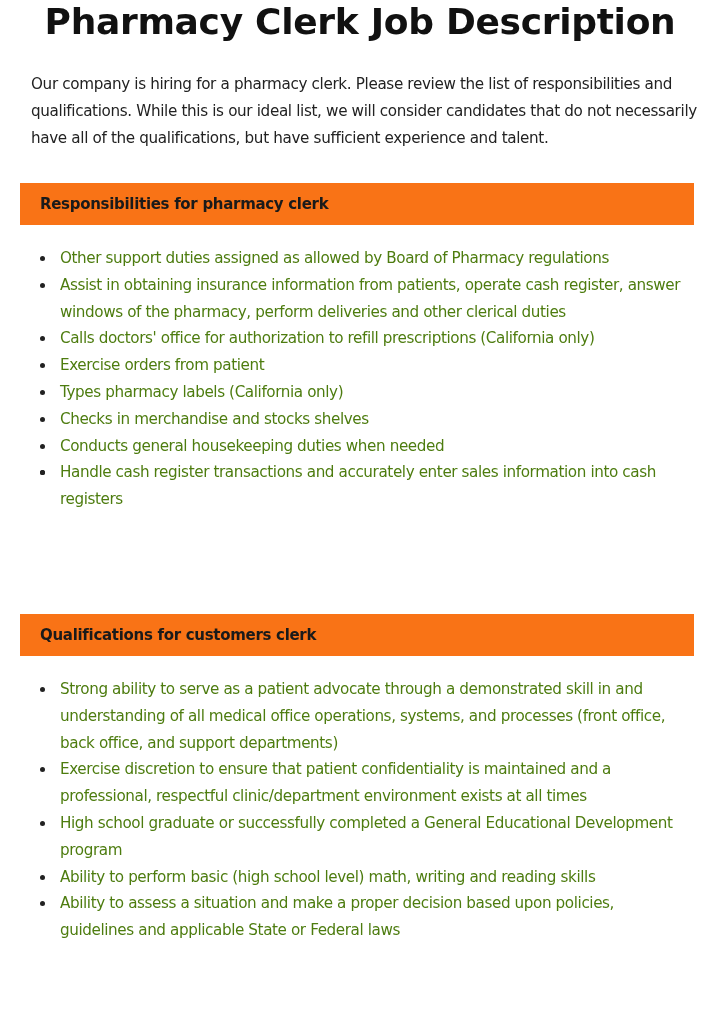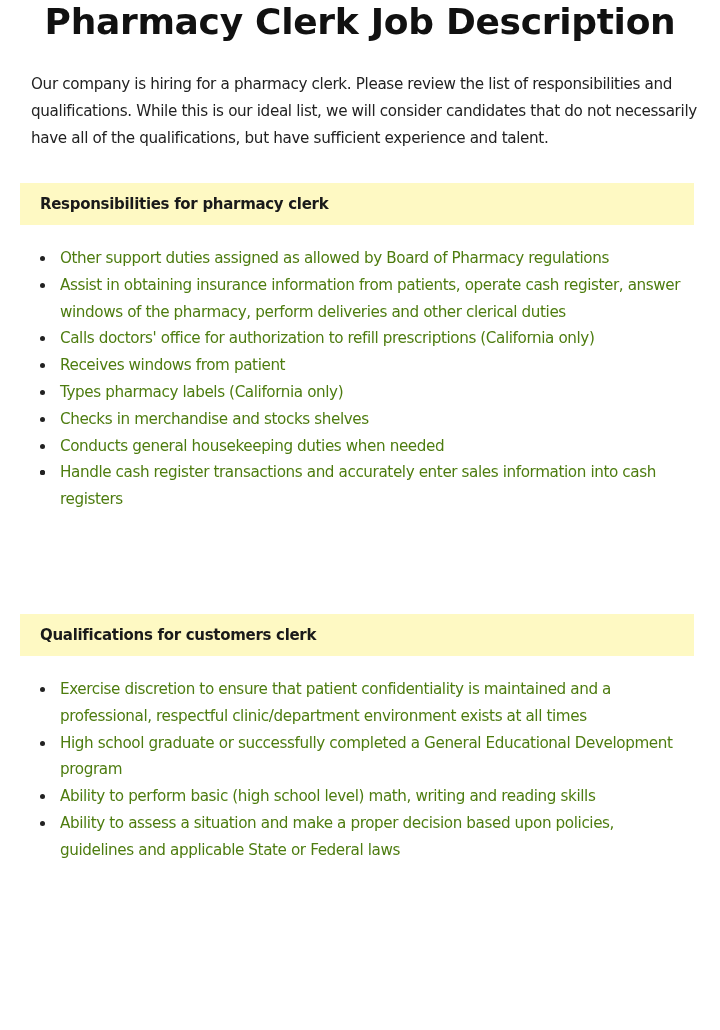--- a/index.html
+++ b/index.html
@@ -42,21 +42,21 @@
       font-size: 15.2px;
       line-height: 26.8px;
       color: #222222;
       letter-spacing: -0.35px;
     }
     .section-header {
       position: absolute;
       left: 20px;
       width: 674px;
       height: 42px;
-      background: #fef9c3;
+      background: #f97316;
       box-sizing: border-box;
       padding-left: 20px;
       font-size: 15px;
       font-weight: bold;
       line-height: 42px;
       color: #1a1a1a;
       letter-spacing: -0.3px;
     }
     #resp-header { top: 183px; }
     #qual-header { top: 614px; }
@@ -98,31 +98,32 @@
   <p class="intro" style="margin:11px;">Our company is hiring for a pharmacy clerk. Please review the list of responsibilities and qualifications. While this is our ideal list, we will consider candidates that do not necessarily have all of the qualifications, but have sufficient experience and talent.</p>
 
   <div class="section-header" id="resp-header">
     <span>Responsibilities for pharmacy clerk</span>
   </div>
 
   <ul class="bullets" id="resp-list">
     <li><span class="bullet"></span><span>Other support duties assigned as allowed by Board of Pharmacy regulations</span></li>
     <li><span class="bullet"></span><span>Assist in obtaining insurance information from patients, operate cash register, answer windows of the pharmacy, perform deliveries and other clerical duties</span></li>
     <li><span class="bullet"></span><span>Calls doctors' office for authorization to refill prescriptions (California only)</span></li>
-    <li><span class="bullet"></span><span>Receives windows from patient</span></li>
+    <li><span class="bullet"></span><span>Exercise orders from patient</span></li>
     <li><span class="bullet"></span><span>Types pharmacy labels (California only)</span></li>
     <li><span class="bullet"></span><span>Checks in merchandise and stocks shelves</span></li>
     <li><span class="bullet"></span><span>Conducts general housekeeping duties when needed</span></li>
     <li><span class="bullet"></span></li>
     <li><span class="bullet"></span><span>Handle cash register transactions and accurately enter sales information into cash registers</span></li>
   </ul>
 
   <div class="section-header" id="qual-header">
     <span>Qualifications for customers clerk</span>
   </div>
 
   <ul class="bullets" id="qual-list">
+    <li><span class="bullet"></span><span>Strong ability to serve as a patient advocate through a demonstrated skill in and understanding of all medical office operations, systems, and processes (front office, back office, and support departments)</span></li>
     <li><span class="bullet"></span><span>Exercise discretion to ensure that patient confidentiality is maintained and a professional, respectful clinic/department environment exists at all times</span></li>
     <li><span class="bullet"></span><span>High school graduate or successfully completed a General Educational Development program</span></li>
     <li><span class="bullet"></span><span>Ability to perform basic (high school level) math, writing and reading skills</span></li>
     <li><span class="bullet"></span><span>Ability to assess a situation and make a proper decision based upon policies, guidelines and applicable State or Federal laws</span></li>
   </ul>
 </div>
 
 </body></html>

